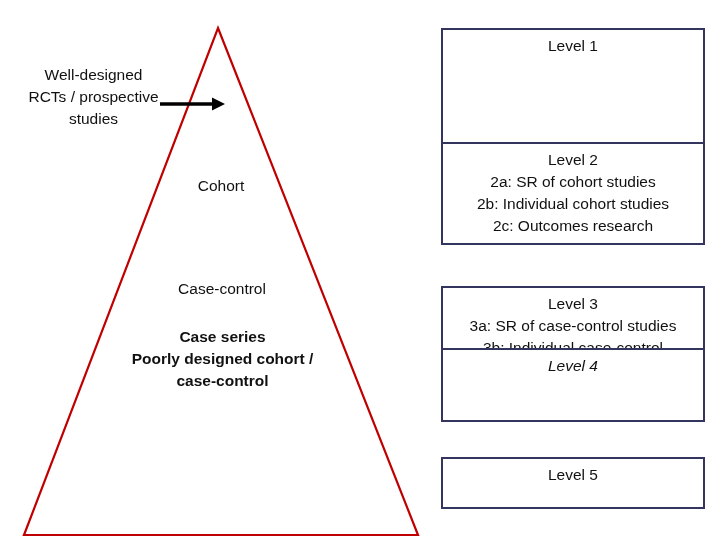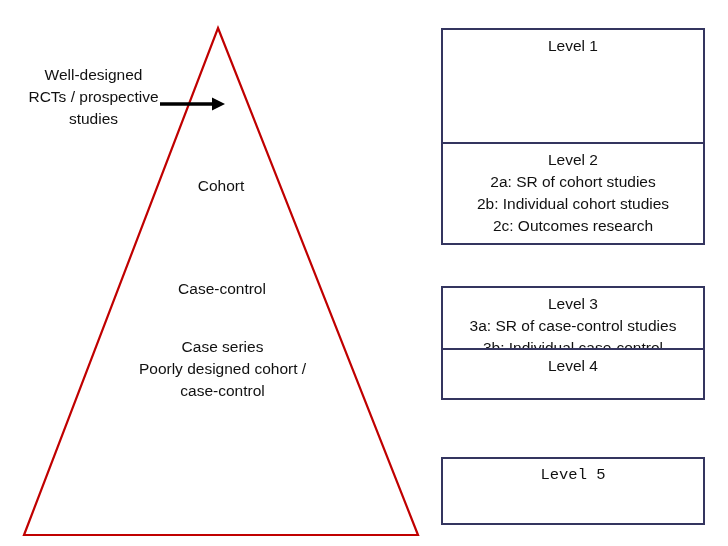--- a/index.html
+++ b/index.html
@@ -55,22 +55,23 @@
     top: 175px;
     width: 142px;
   }
   #label-casecontrol {
     left: 132px;
     top: 278px;
     width: 180px;
   }
   #label-caseseries {
     left: 100px;
-    top: 336px;
+    top: 326px;
     width: 245px;
+    font-weight: bold;
   }
   #label-anecdotal {
     left: 68px;
     top: 452px;
     width: 310px;
   }
 
   
   .level-box {
     position: absolute;
@@ -93,22 +94,22 @@
     color: #111111;
     white-space: pre-line;
   }
   .level-lines.spaced {
     margin-top: 9px;
   }
 
   #box-level-1 { top: 11px;  height: 120px; margin-top: 17px; }
   #box-level-2 { top: 142px; height: 103px; }
   #box-level-3 { top: 254px; height:  100px; margin-top: 32px; }
-  #box-level-4 { top: 348px; height:  52px; }
-  #box-level-5 { top: 457px; height:  68px; font-family: Liberation Mono, monospace; }
+  #box-level-4 { top: 348px; height:  74px; font-style: italic; }
+  #box-level-5 { top: 457px; height:  52px; }
 </style>
 </head>
 <body>
 
 <div id="canvas">
 
   <svg id="pyramid-svg" viewBox="0 0 440 546">
     <polygon points="218,28 418,535 24,535" fill="none" stroke="#C00000" stroke-width="2.2" stroke-linejoin="miter"></polygon>
 
     <g>

